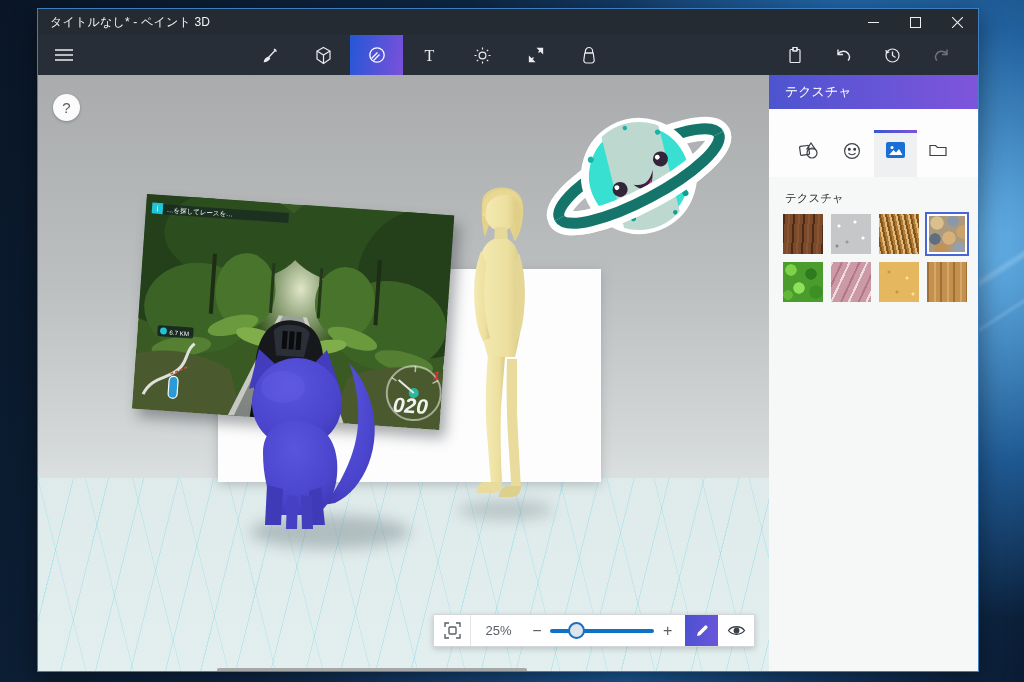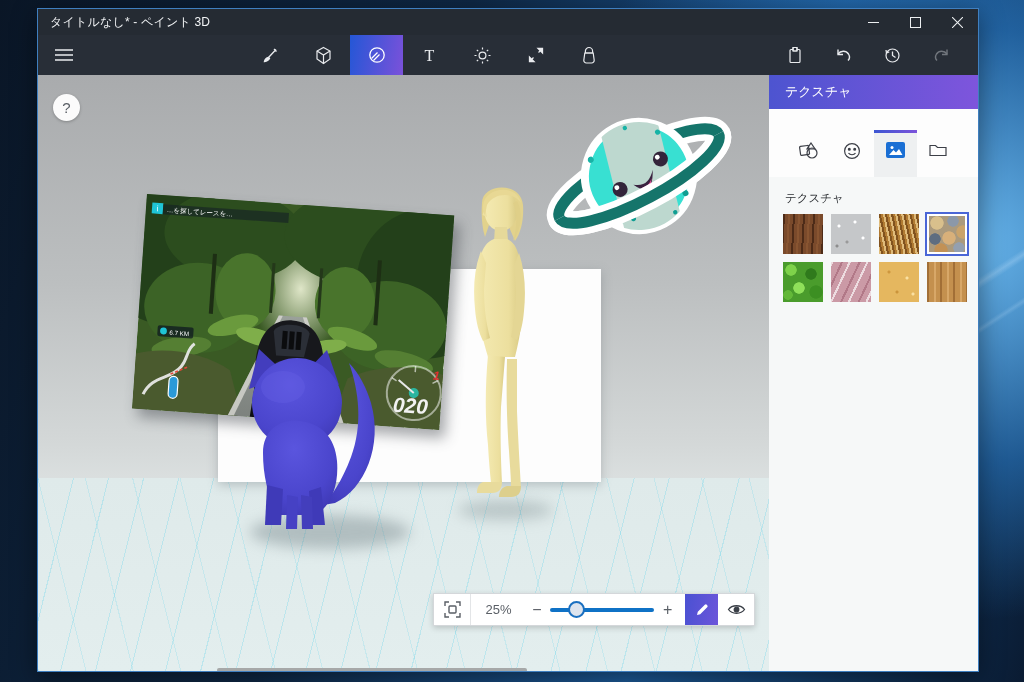--- a/index.html
+++ b/index.html
@@ -62,21 +62,21 @@
     transform:rotate(4deg); transform-origin:top left;
     box-shadow:6px 8px 14px rgba(60,65,70,.45); overflow:hidden; }
 
   .obj { position:absolute; }
 
   .help-btn { position:absolute; left:15px; top:19px; width:27px; height:27px; border-radius:50%;
     background:#fbfbfb; color:#5a5f66; font-size:15px; display:flex; align-items:center; justify-content:center;
     box-shadow:0 1px 3px rgba(0,0,0,.25); }
 
   
-  .zoombar { position:absolute; left:395px; top:518px; width:322px; height:33px; background:#fff;
+  .zoombar { position:absolute; left:395px; top:539px; width:322px; height:33px; background:#fff;
     border:1px solid #d4d7da; display:flex; align-items:center; box-shadow:0 2px 6px rgba(0,0,0,.18); }
   .fitbtn { width:40px; height:100%; display:flex; align-items:center; justify-content:center; border-right:1px solid #e3e5e7; }
   .zoomval { width:58px; text-align:center; color:#5a5f66; font-size:13px; }
   .zminus,.zplus { width:24px; text-align:center; color:#5a5f66; font-size:16px; line-height:31px; }
   .slider { position:relative; width:116px; height:100%; }
   .slider .track { position:absolute; left:2px; right:2px; top:14px; height:4px; background:#0f72c6; border-radius:2px; }
   .slider .thumb { position:absolute; left:18%; top:7px; width:17px; height:17px; border-radius:50%;
     background:#dde4ee; border:2px solid #1a6fc0; }
   .pencilbtn { width:36px; height:100%; background:linear-gradient(100deg,#4a51d2,#6c55da);
     display:flex; align-items:center; justify-content:center; margin-left:6px; }

